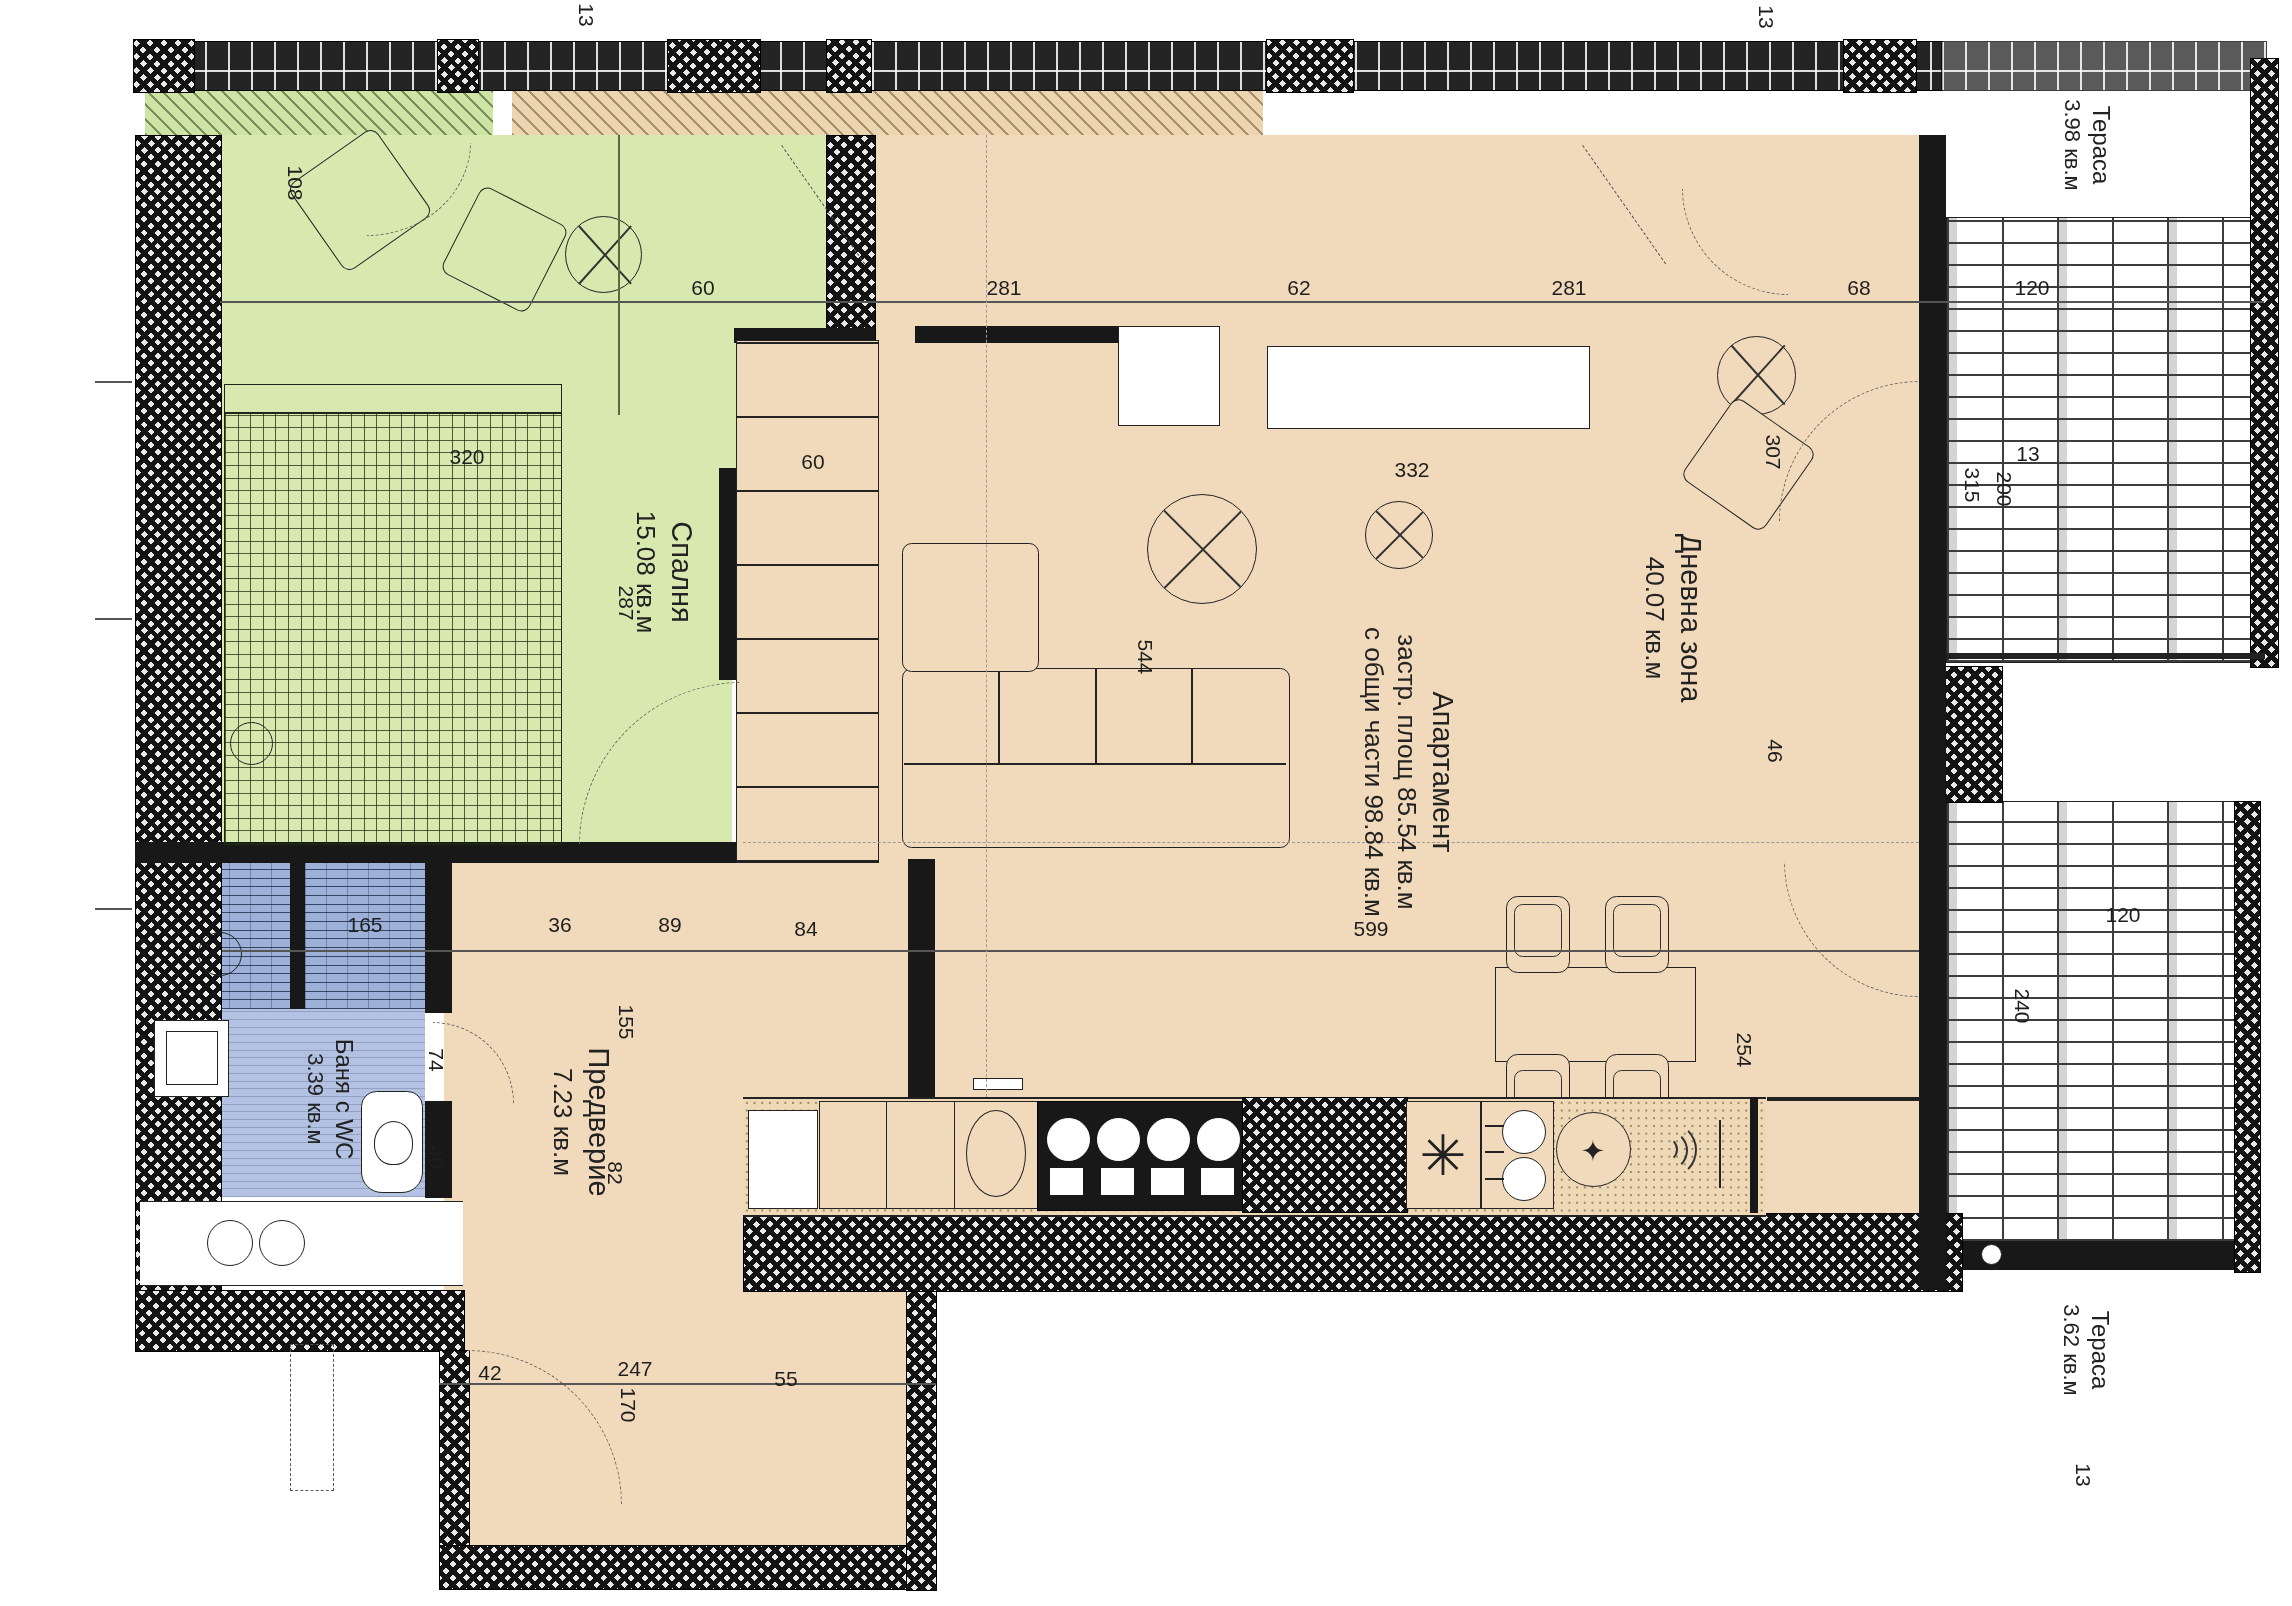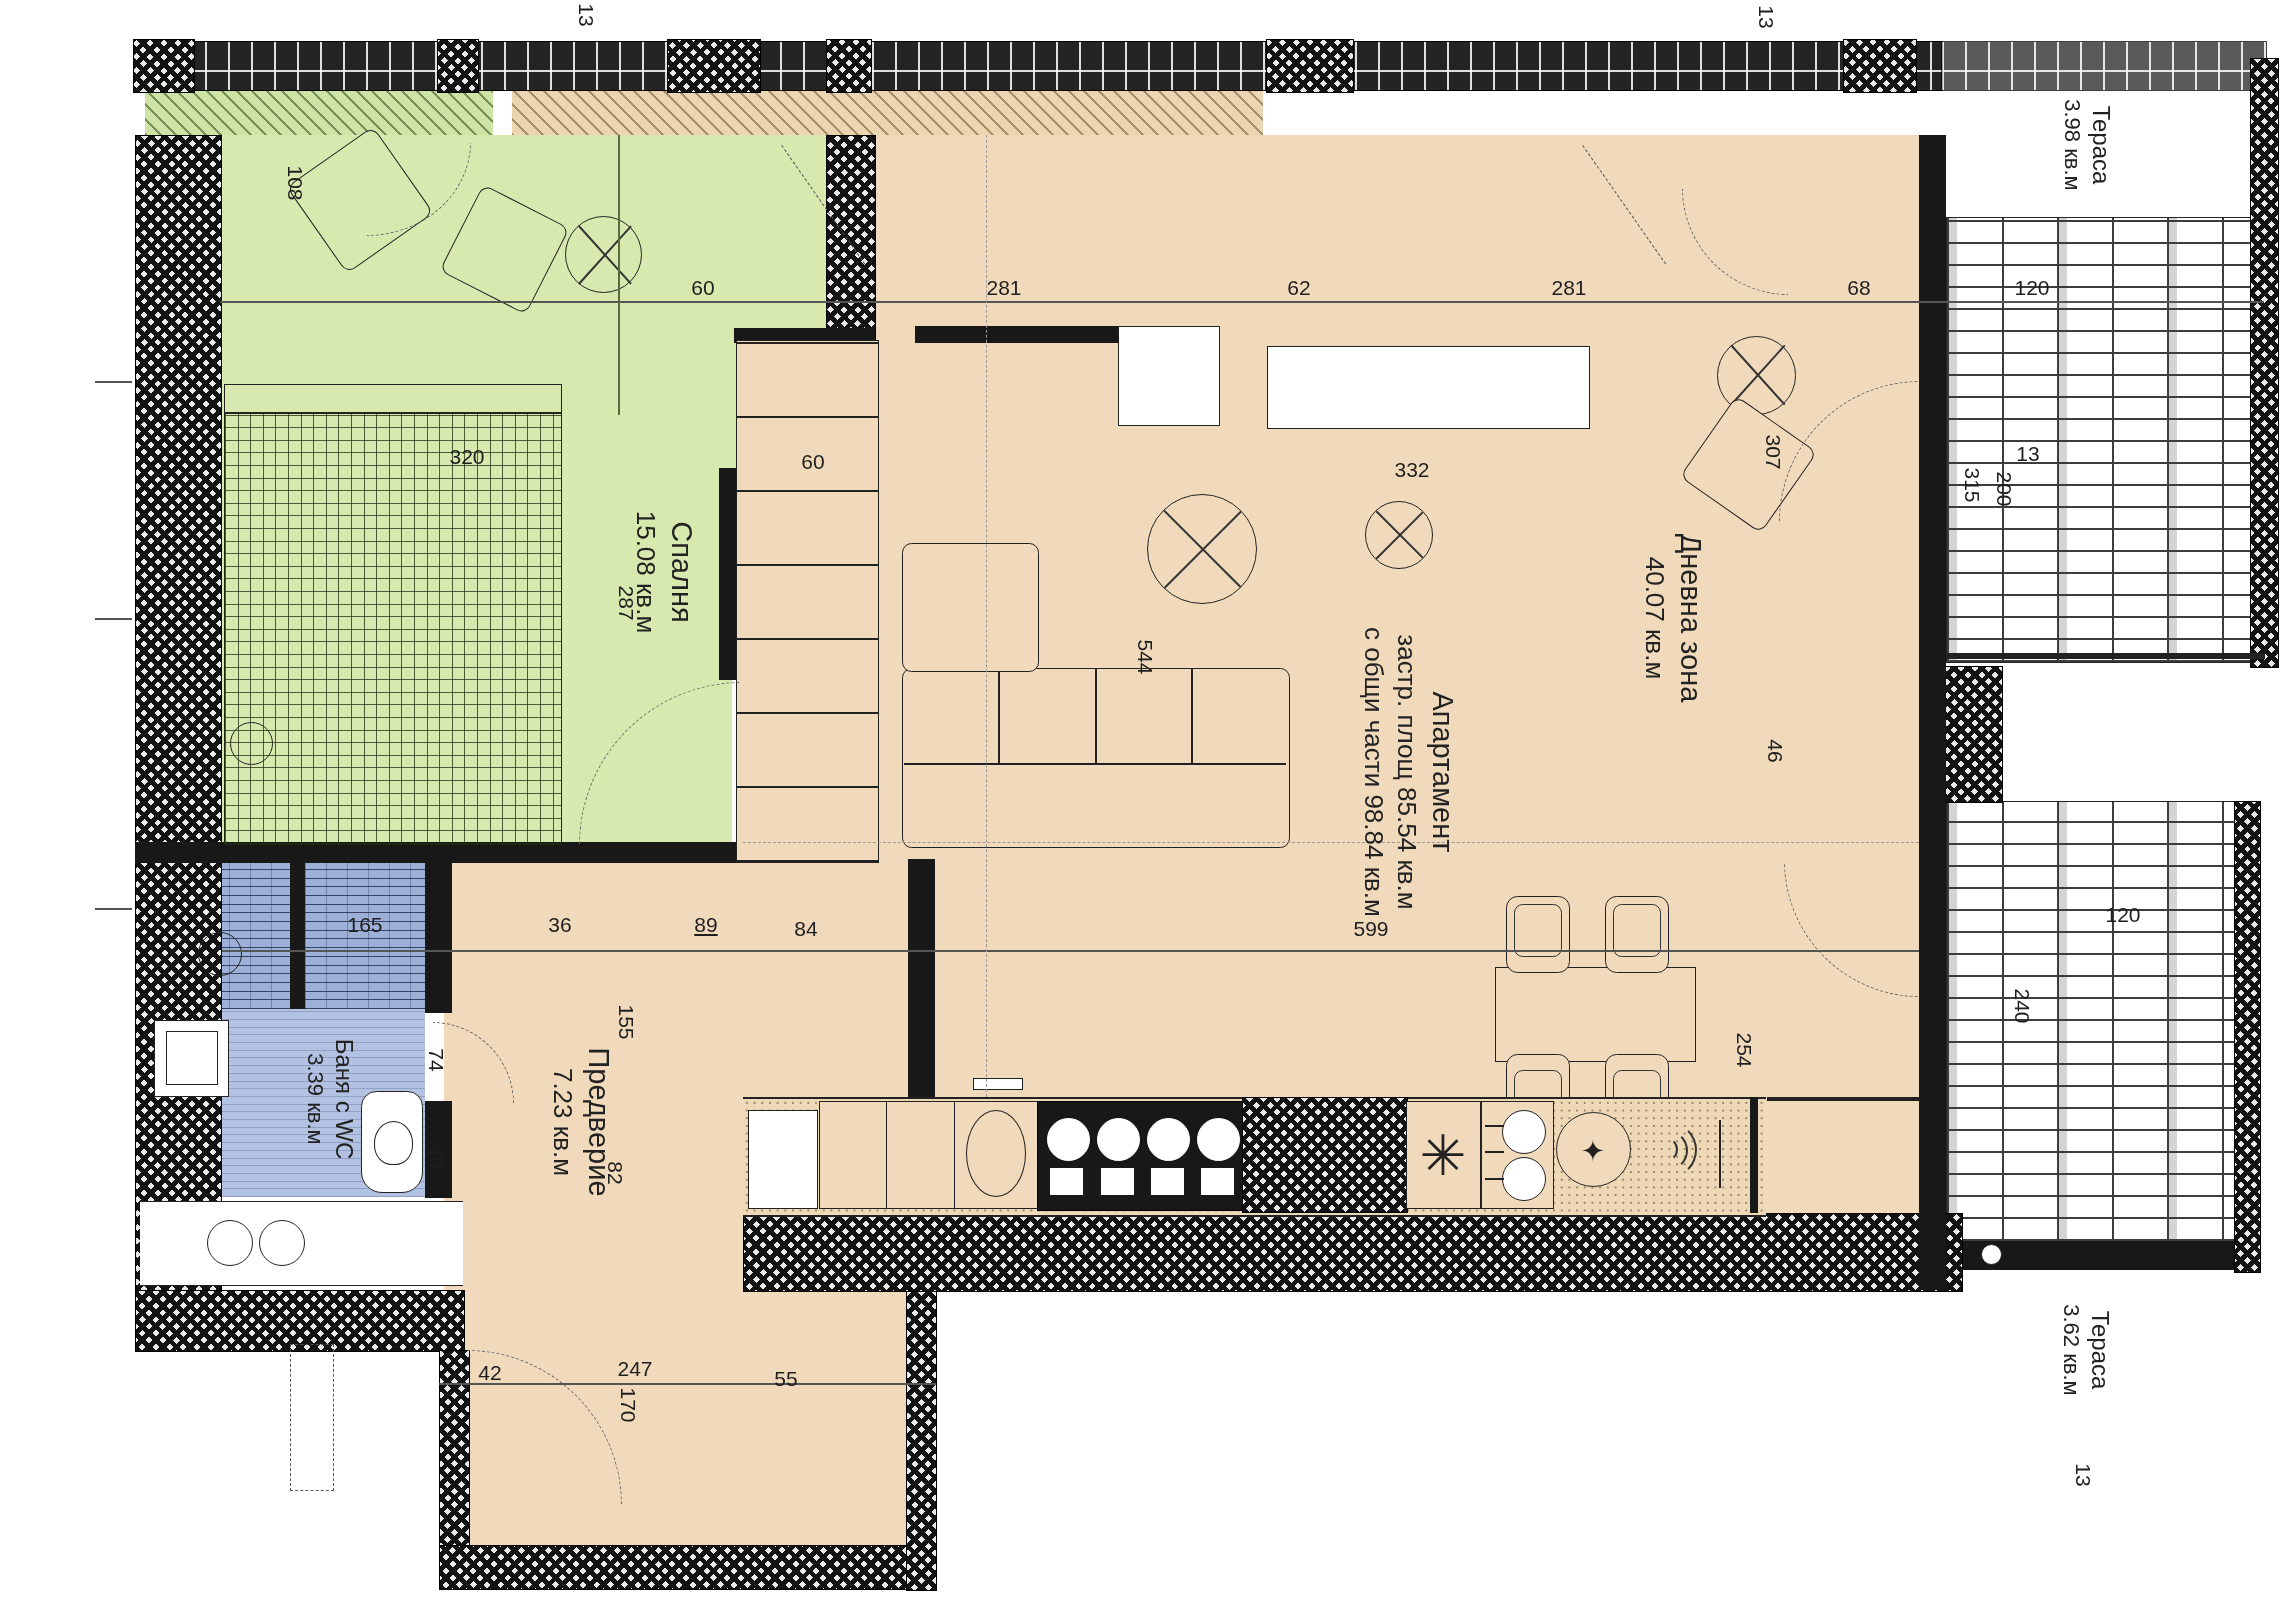--- a/index.html
+++ b/index.html
@@ -265,21 +265,21 @@
       <span class="dim v" style="left: 295px; top: 183px;">108</span>
       <span class="dim" style="left: 467px; top: 457px;">320</span>
       <span class="dim v" style="left: 626px; top: 603px;">287</span>
       <span class="dim" style="left: 813px; top: 462px;">60</span>
       <span class="dim" style="left: 1412px; top: 470px;">332</span>
       <span class="dim v" style="left: 1145px; top: 657px;">544</span>
       <span class="dim v" style="left: 1773px; top: 452px;">307</span>
       <span class="dim v" style="left: 1775px; top: 751px;">46</span>
       <span class="dim" style="left: 365px; top: 925px;">165</span>
       <span class="dim" style="left: 560px; top: 925px;">36</span>
-      <span class="dim" style="left: 706px; top: 925px; text-decoration: underline;">89</span>
+      <span class="dim" style="left: 670px; top: 925px;">89</span>
       <span class="dim" style="left: 798px; top: 929px; margin-left: 8px;">84</span>
       <span class="dim" style="left: 1371px; top: 929px;">599</span>
       <span class="dim v" style="left: 626px; top: 1022px;">155</span>
       <span class="dim v" style="left: 1744px; top: 1050px;">254</span>
       <span class="dim v" style="left: 436px; top: 1060px;">74</span>
       <span class="dim v" style="left: 436px; top: 1157px;">40</span>
       <span class="dim v" style="left: 615px; top: 1173px;">82</span>
       <span class="dim" style="left: 490px; top: 1373px;">42</span>
       <span class="dim" style="left: 635px; top: 1369px;">247</span>
       <span class="dim v" style="left: 628px; top: 1405px;">170</span>

